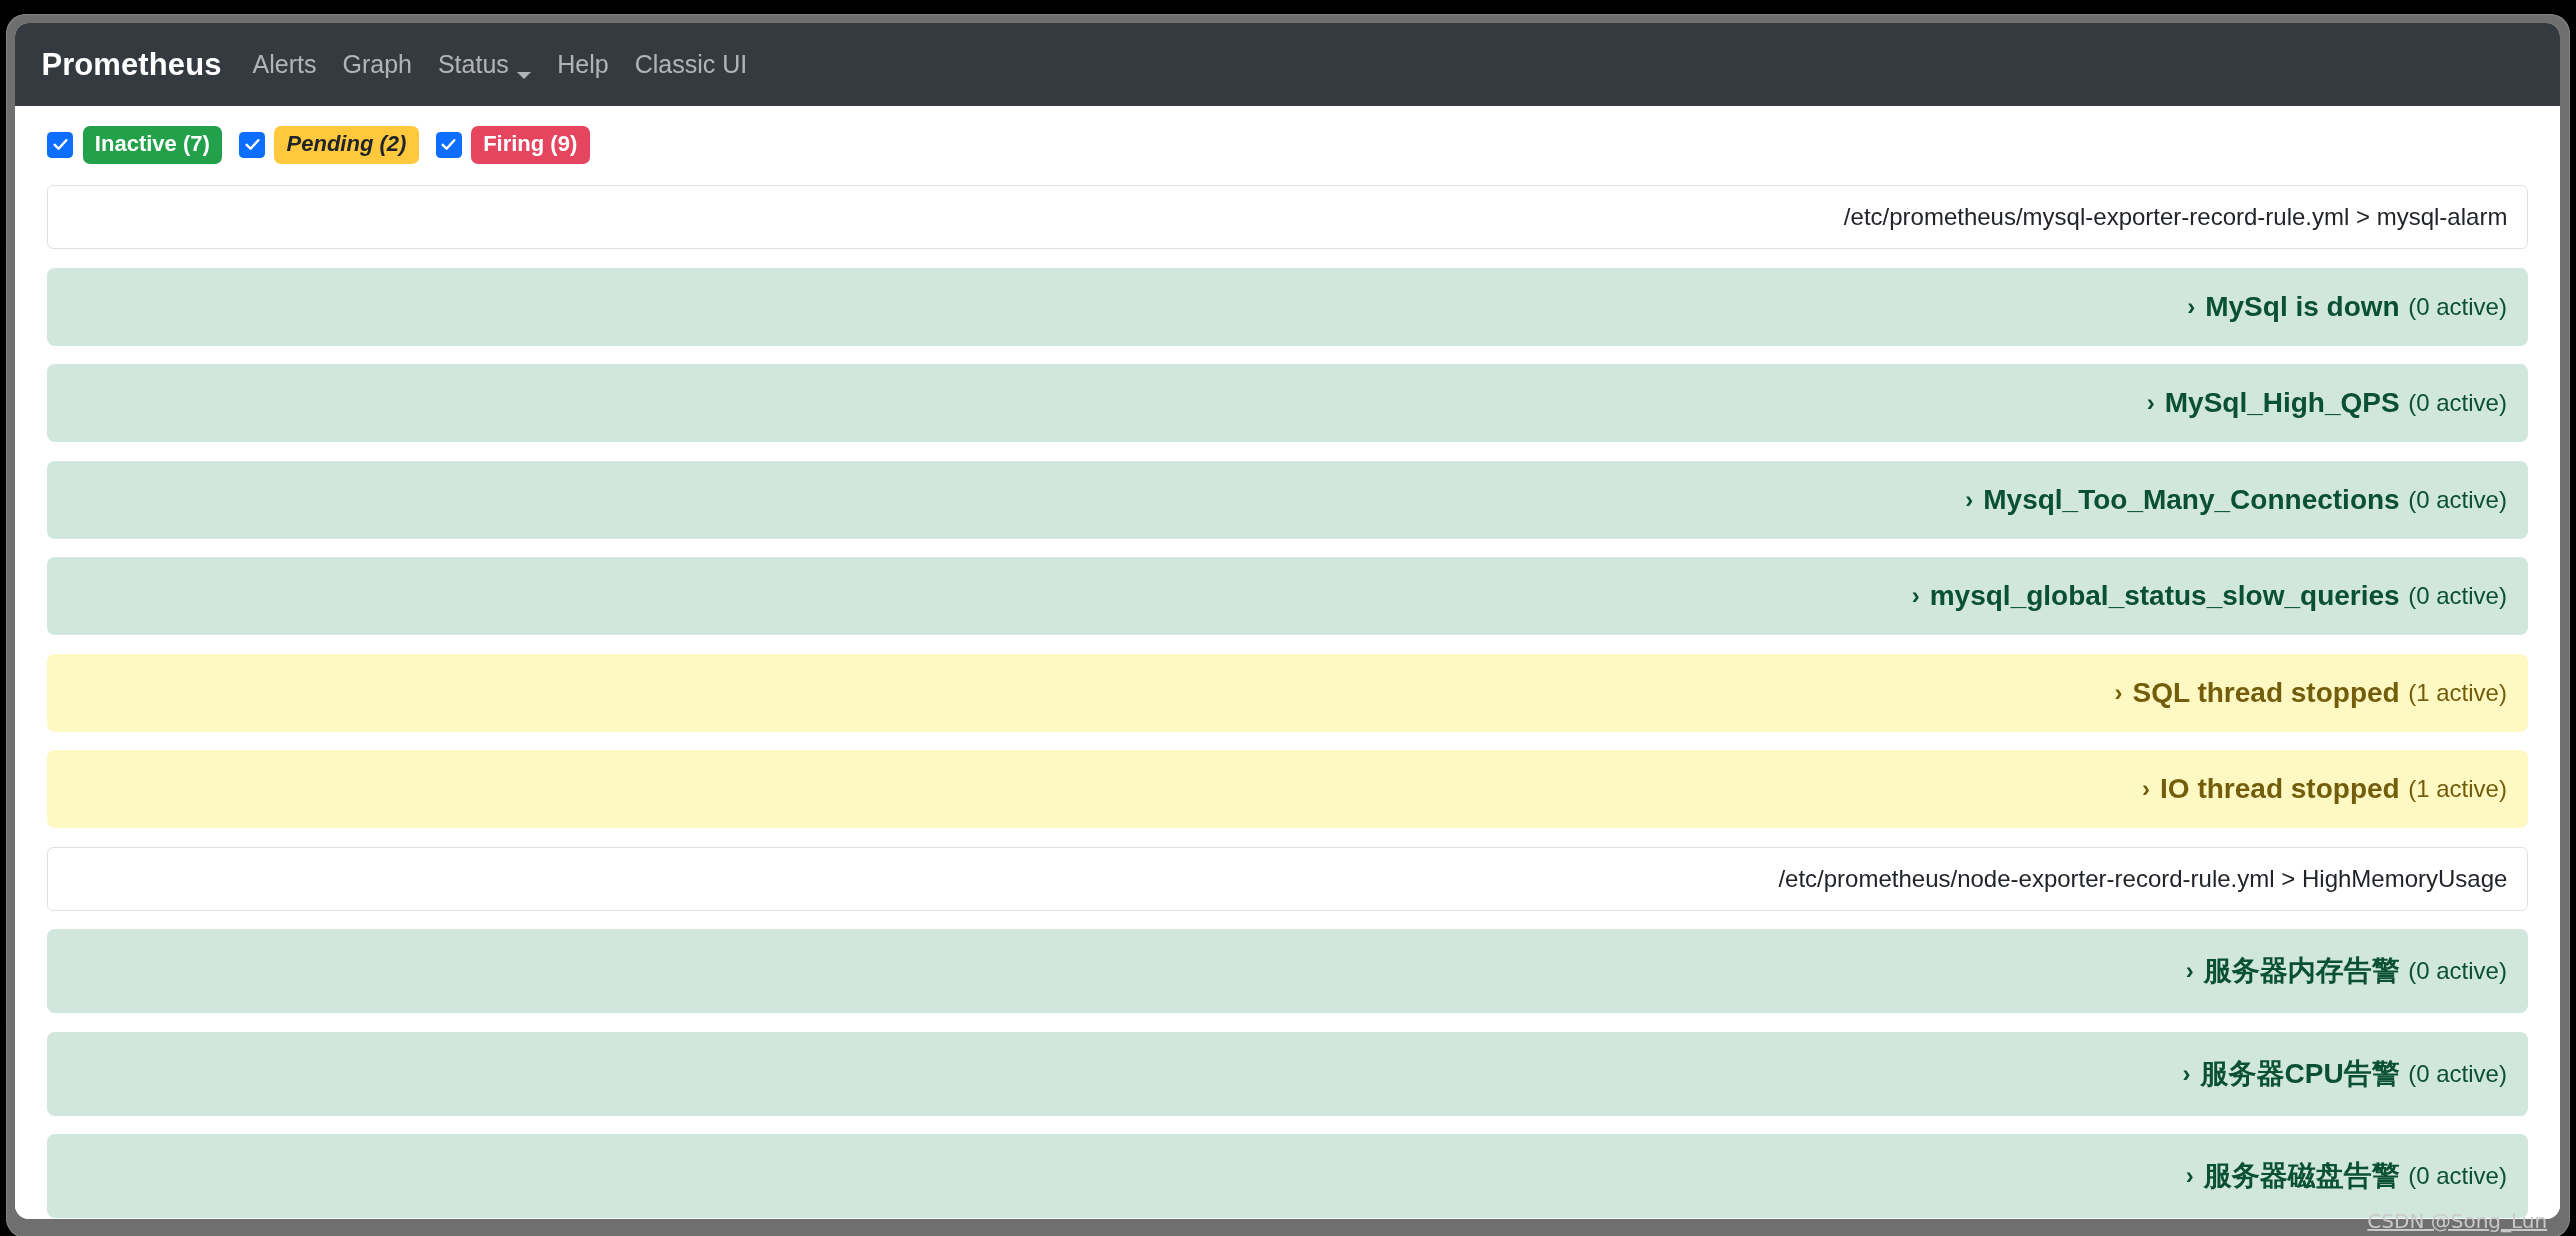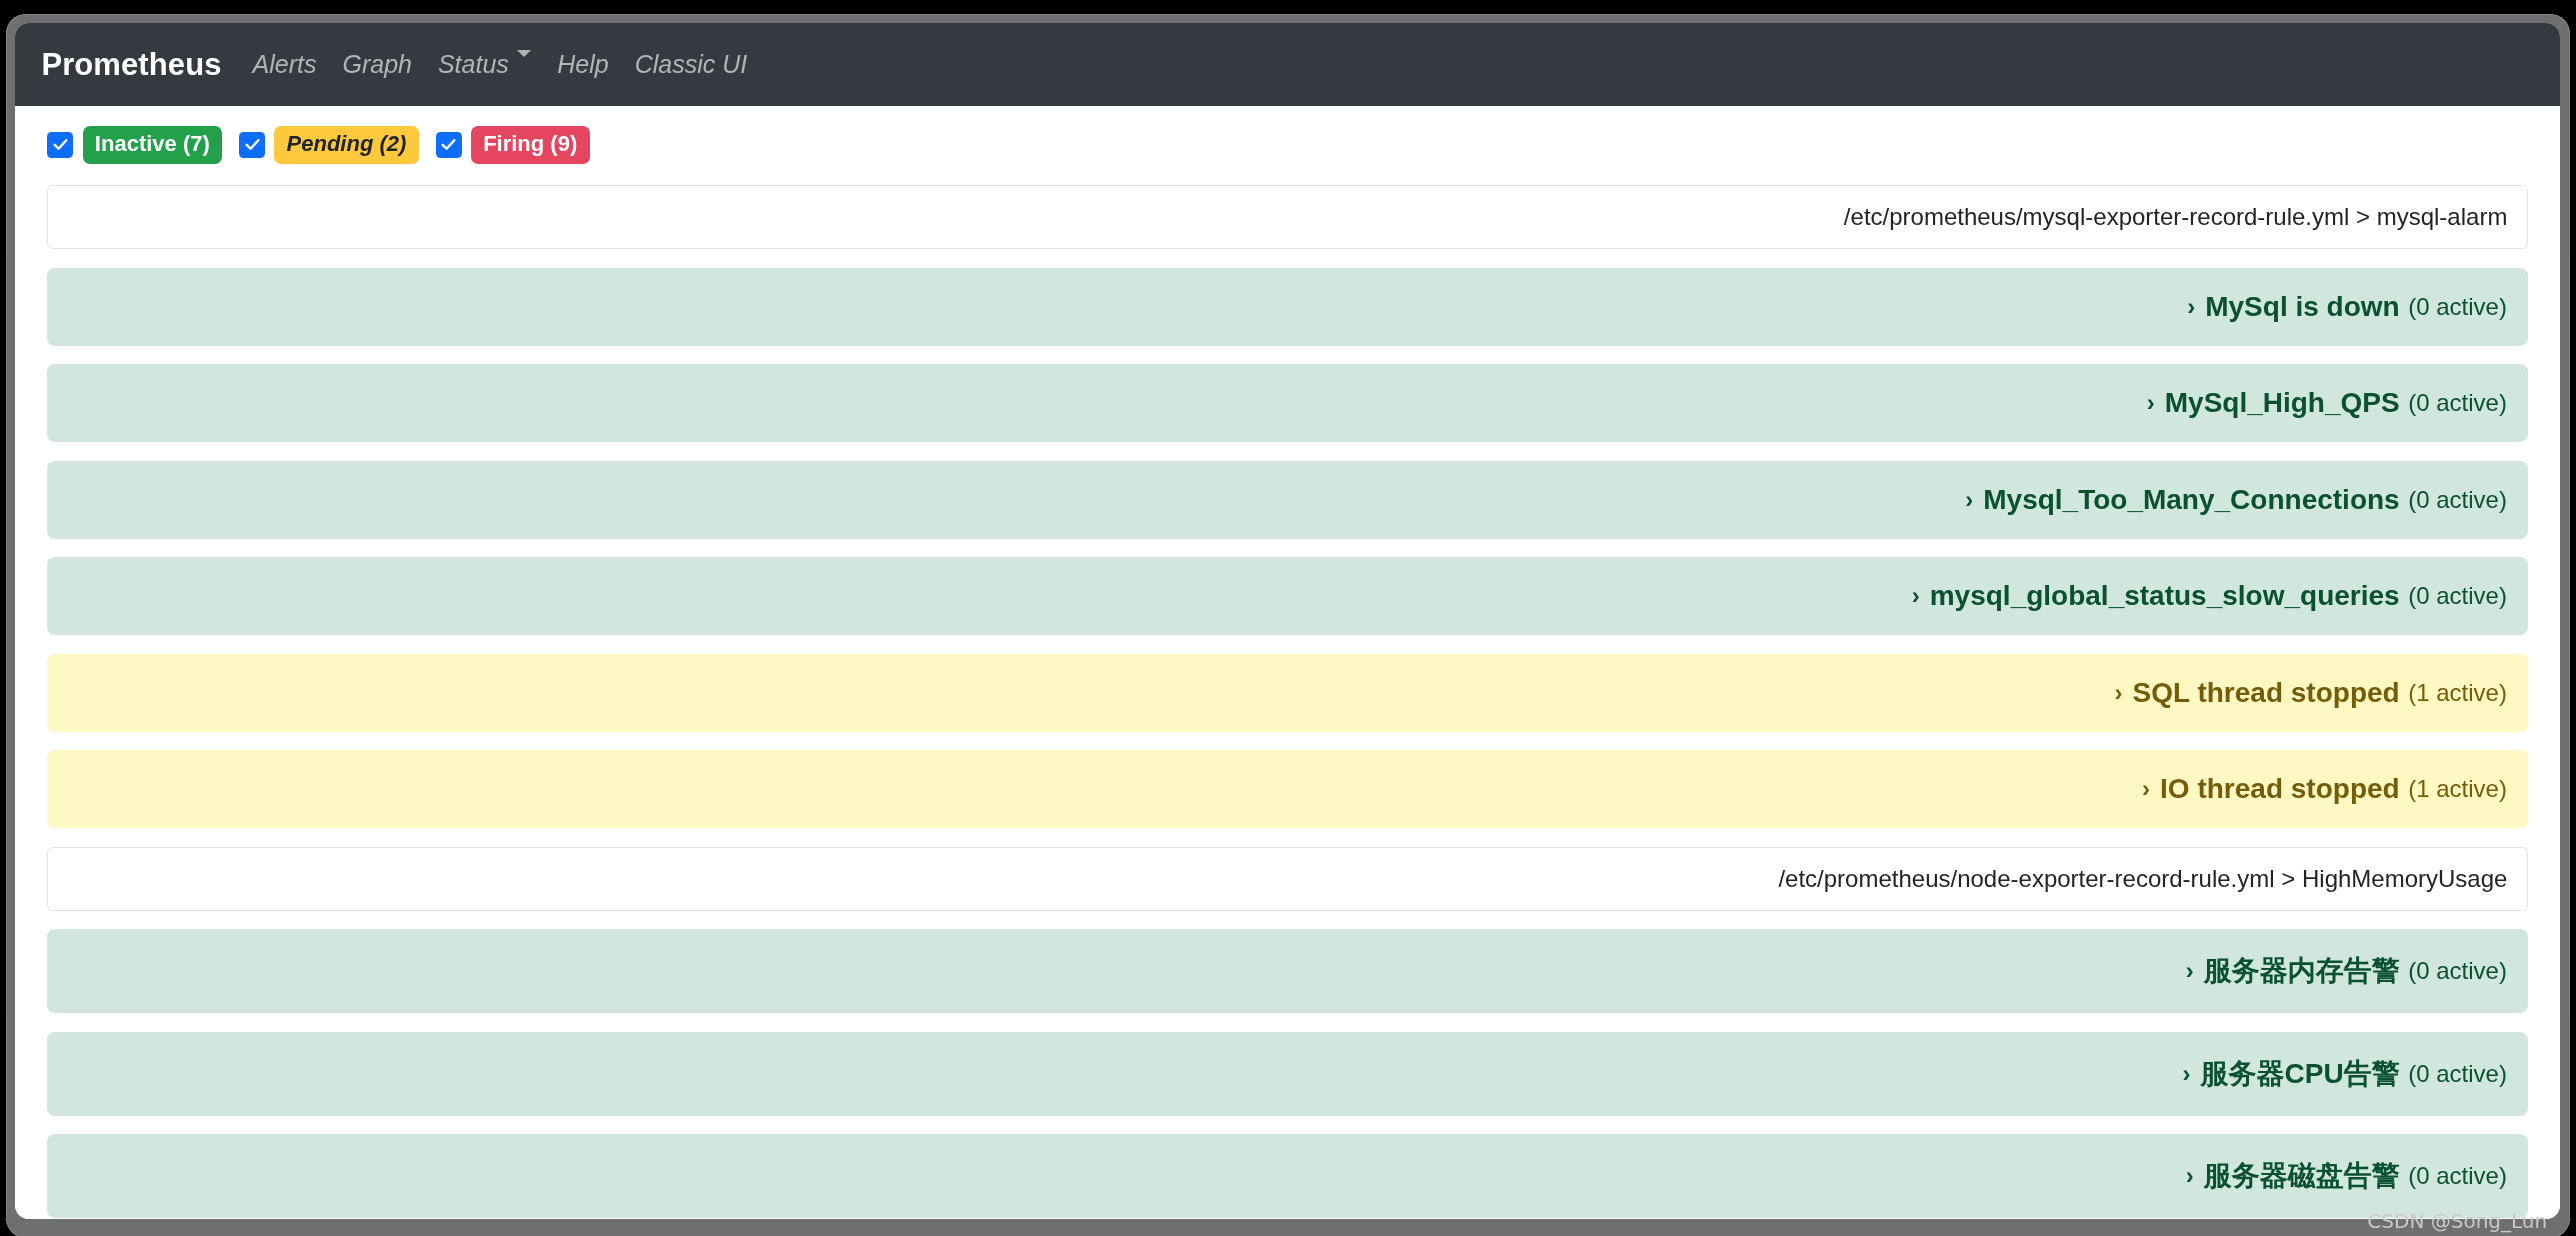--- a/index.html
+++ b/index.html
@@ -53,23 +53,22 @@
     letter-spacing: 0.1px;
     white-space: nowrap;
     margin-right: 31px;
   }
   .nav-link {
     color: rgba(255,255,255,0.62);
     font-size: 25px;
     white-space: nowrap;
     margin-right: 26px;
     display: inline-flex;
-    align-items: flex-start;
+    align-items: flex-end;
     text-decoration: none;
-    font-style: italic;
   }
   .nav-link:last-child { margin-right: 4px; }
   .caret {
     display: inline-block;
     width: 0;
     height: 0;
     margin-left: 8.5px;
     border-left: 7px solid transparent;
     border-right: 7px solid transparent;
     border-top: 7.7px solid rgba(255,255,255,0.62);
@@ -171,20 +170,21 @@
 
   
   #watermark {
     position: absolute;
     right: 23px;
     bottom: 4.6px;
     font-size: 20px;
     color: #c9c9c9;
     white-space: nowrap;
     font-family: "DejaVu Sans", sans-serif;
+    text-decoration: underline;
   }
 </style>
 </head>
 <body>
 
 <div id="window-frame">
   <div id="window-inner">
 
     <div id="navbar">
       <span id="brand">Prometheus</span>

